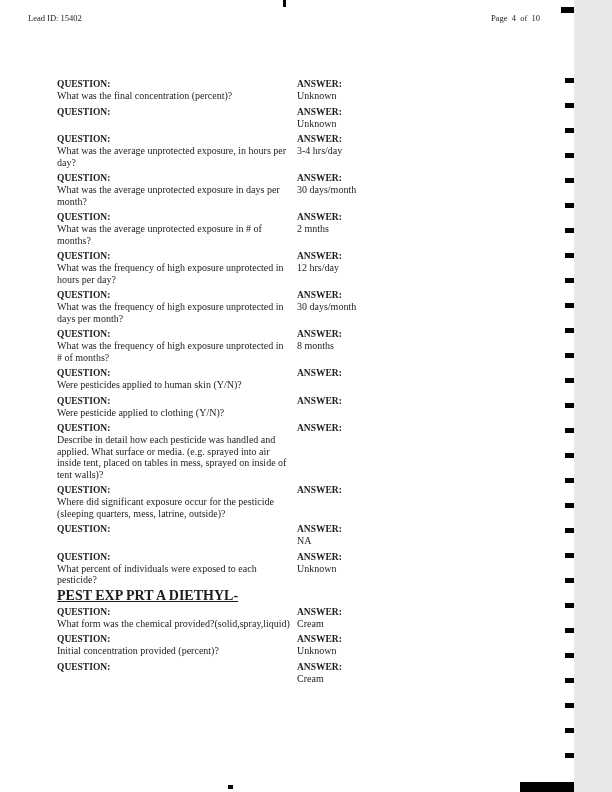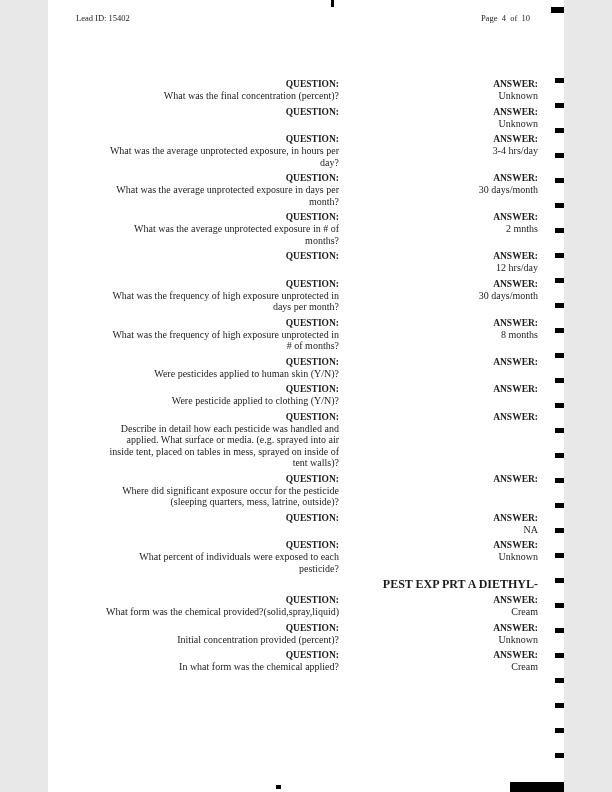--- a/index.html
+++ b/index.html
@@ -1,45 +1,44 @@
 <!DOCTYPE html>
 <html><head>
 <meta charset="utf-8">
 <style>
   * { margin:0; padding:0; box-sizing:border-box; }
   html, body { background:#e8e8e8; }
   body { font-family:"Liberation Serif", serif; }
   .page {
     position:relative;
-    width:516px; height:792px;
+    width:574px; height:792px;
     background:#ffffff;
     color:#1c1c1c;
     overflow:hidden;
-    margin-left:48px;
   }
   .header-row {
     position:absolute; top:13px; left:28px; right:34px;
     display:flex; justify-content:space-between; align-items:flex-start;
     font-size:8.5px;
   }
   .page-info { white-space:pre; }
   .content {
-    position:absolute; top:78px; left:57px; right:26px;text-align:right;
+    position:absolute; top:78px; left:57px; right:26px;
   }
   .qa-row { display:flex; margin-bottom:4px; }
   .qcol { width:240px; flex:0 0 240px; padding-right:6px; }
   .acol { flex:1; min-width:0; }
   .qlabel, .alabel {
     font-weight:bold; font-size:9.5px; line-height:12px;
   }
   .qtext, .atext {
     font-size:10px; line-height:11.5px;
   }
   .section-header {
-    font-weight:bold; font-size:12px; line-height:12px; margin-bottom:4px;
+    font-weight:bold; font-size:14px; line-height:12px; margin-bottom:4px;text-decoration:underline;
   }
   
   .tick-strip {
     position:absolute; right:0; top:78px; width:9px; height:688px;
     background:repeating-linear-gradient(to bottom, #000 0 5px, transparent 5px 25px);
   }
   .top-right-dash { position:absolute; top:7px; right:0; width:13px; height:6px; background:#000; }
   .top-center-tick { position:absolute; top:0; left:283px; width:3px; height:7px; background:#000; }
   .bottom-right-block { position:absolute; bottom:0; right:0; width:54px; height:10px; background:#000; }
   .bottom-center-dot { position:absolute; bottom:3px; left:228px; width:5px; height:4px; background:#000; }
@@ -100,20 +99,21 @@
           <div class="qtext">What was the average unprotected exposure in # of months?</div>
         </div>
         <div class="acol">
           <div class="alabel">ANSWER:</div>
           <div class="atext">2 mnths</div>
         </div>
       </div>
       <div class="qa-row">
         <div class="qcol">
           <div class="qlabel">QUESTION:</div>
+          <div class="qtext">What was the frequency of high exposure unprotected in hours per day?</div>
         </div>
         <div class="acol">
           <div class="alabel">ANSWER:</div>
           <div class="atext">12 hrs/day</div>
         </div>
       </div>
       <div class="qa-row">
         <div class="qcol">
           <div class="qlabel">QUESTION:</div>
           <div class="qtext">What was the frequency of high exposure unprotected in days per month?</div>
@@ -207,21 +207,20 @@
           <div class="qtext">Initial concentration provided (percent)?</div>
         </div>
         <div class="acol">
           <div class="alabel">ANSWER:</div>
           <div class="atext">Unknown</div>
         </div>
       </div>
       <div class="qa-row">
         <div class="qcol">
           <div class="qlabel">QUESTION:</div>
-          <div class="qtext">In what form was the chemical applied?</div>
         </div>
         <div class="acol">
           <div class="alabel">ANSWER:</div>
           <div class="atext">Cream</div>
         </div>
       </div>
     </div>
 
   <div class="tick-strip"></div>
   <div class="top-right-dash"></div>

